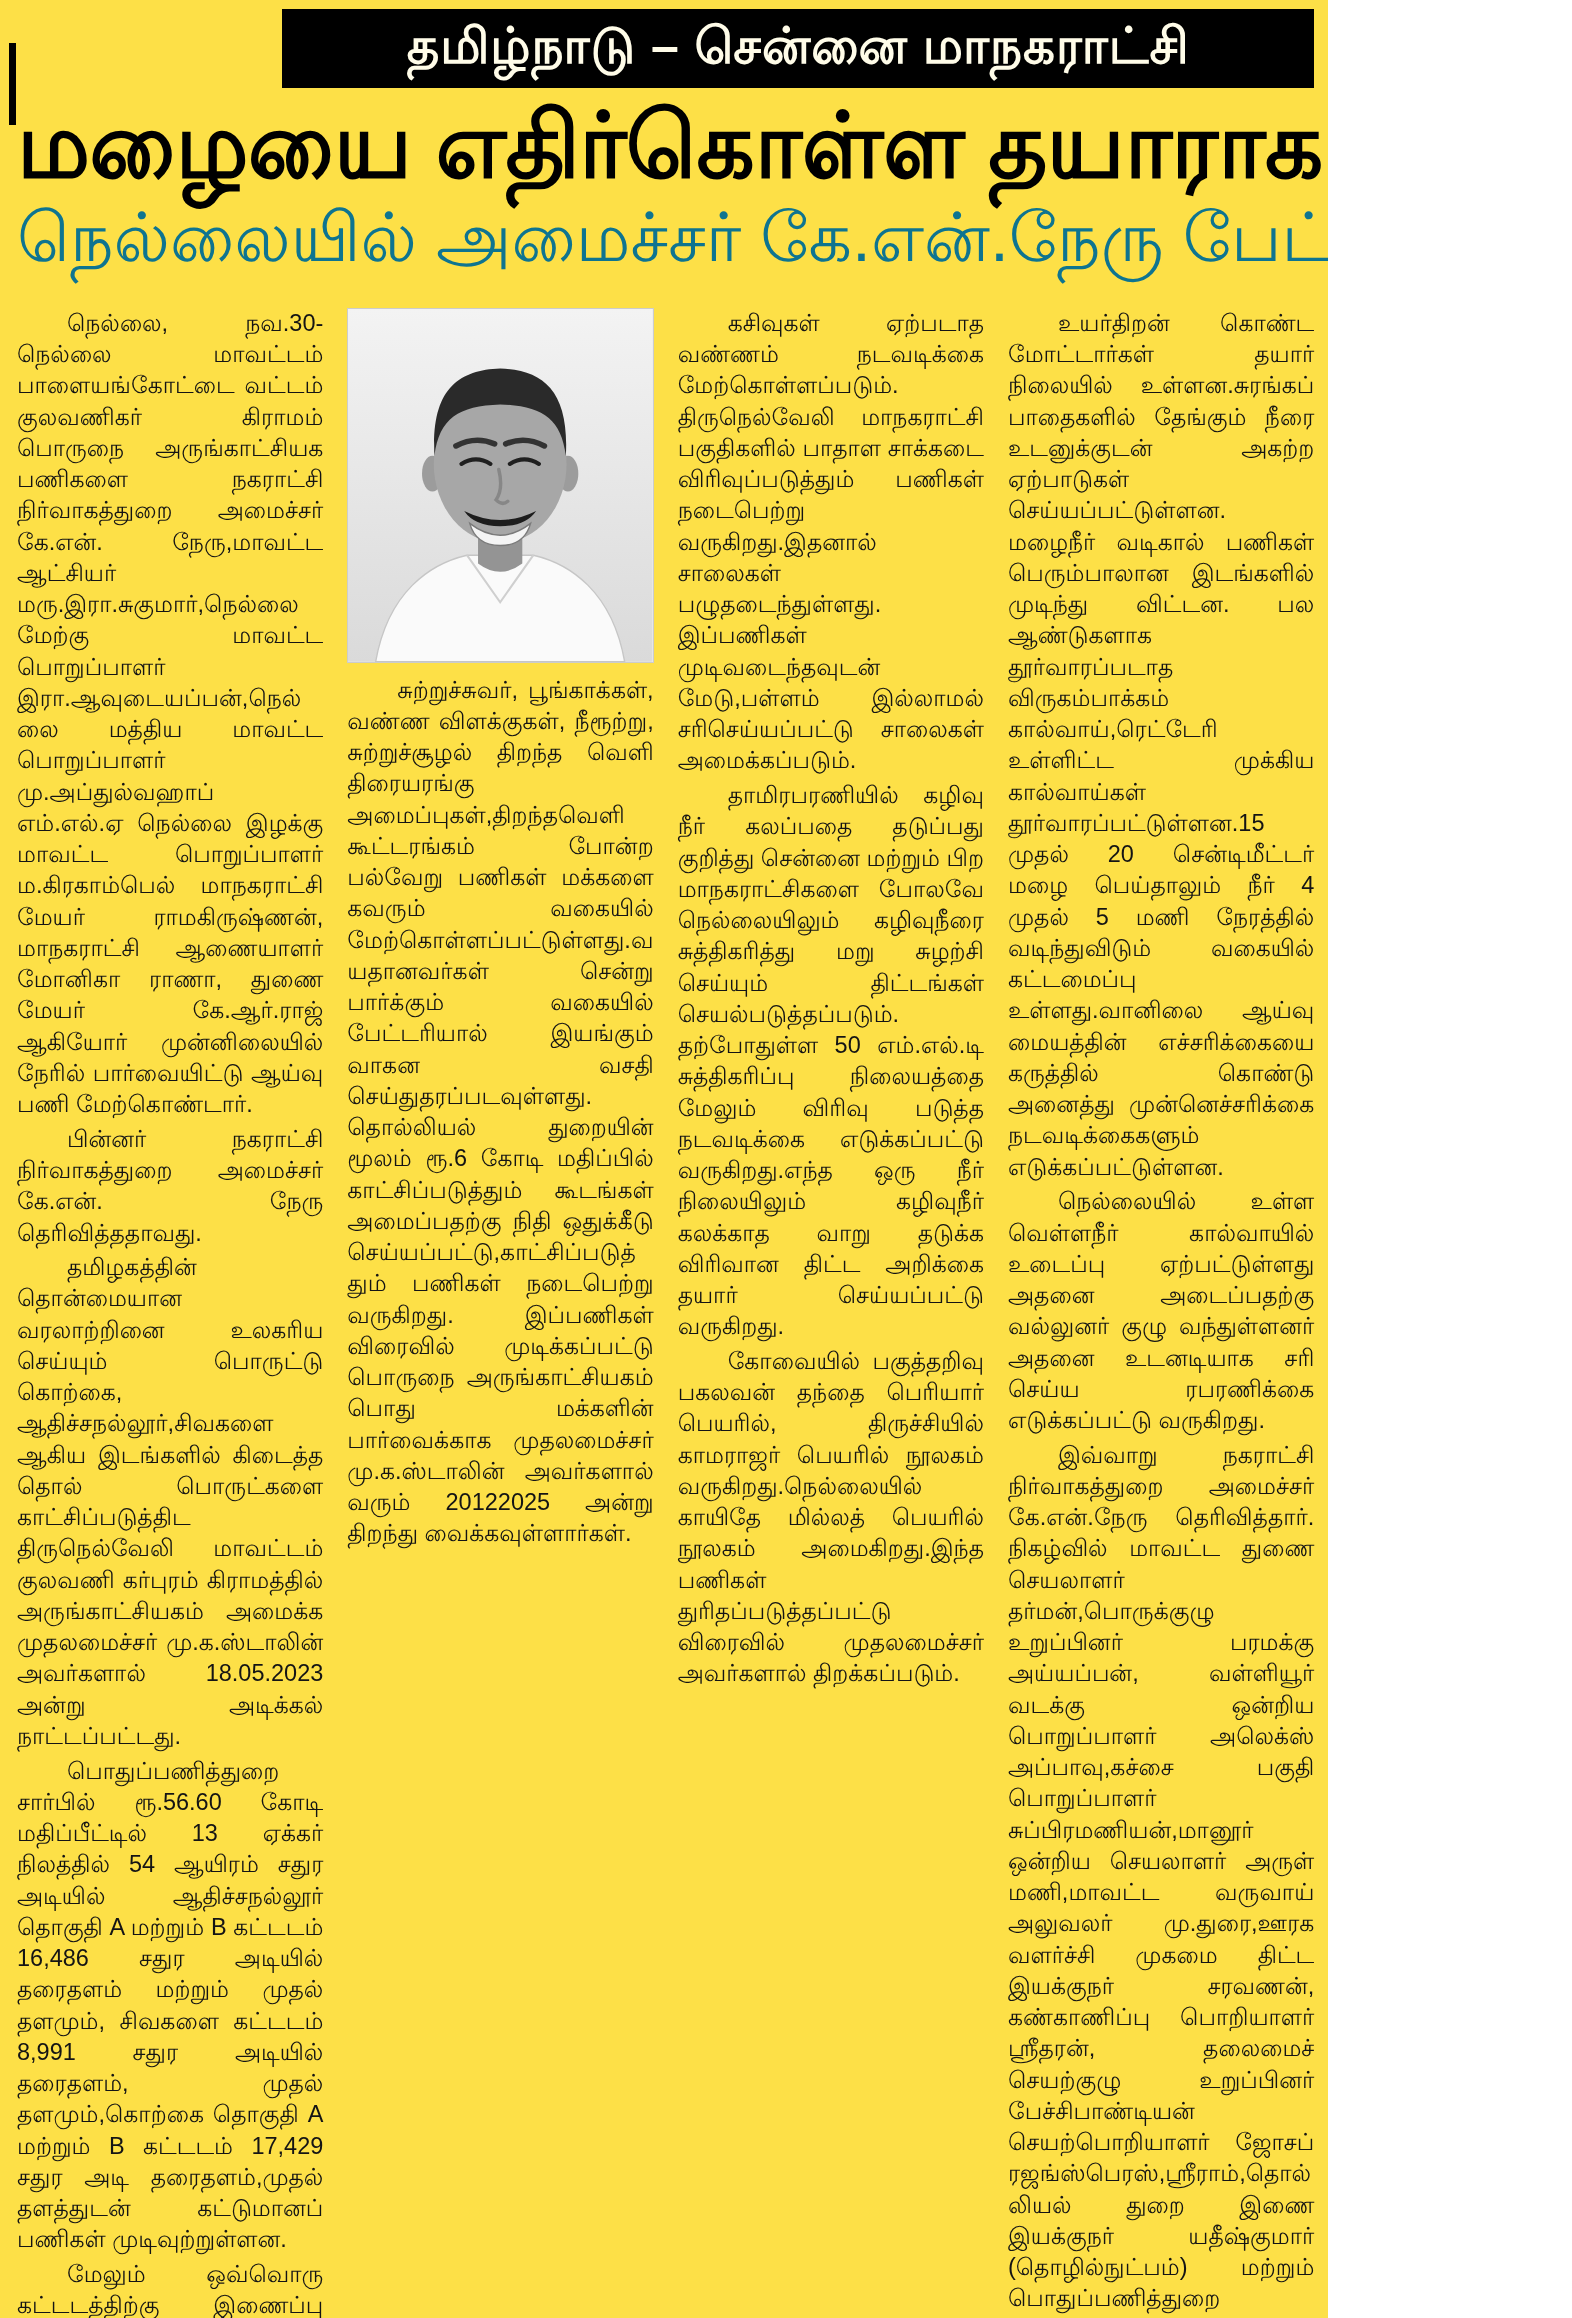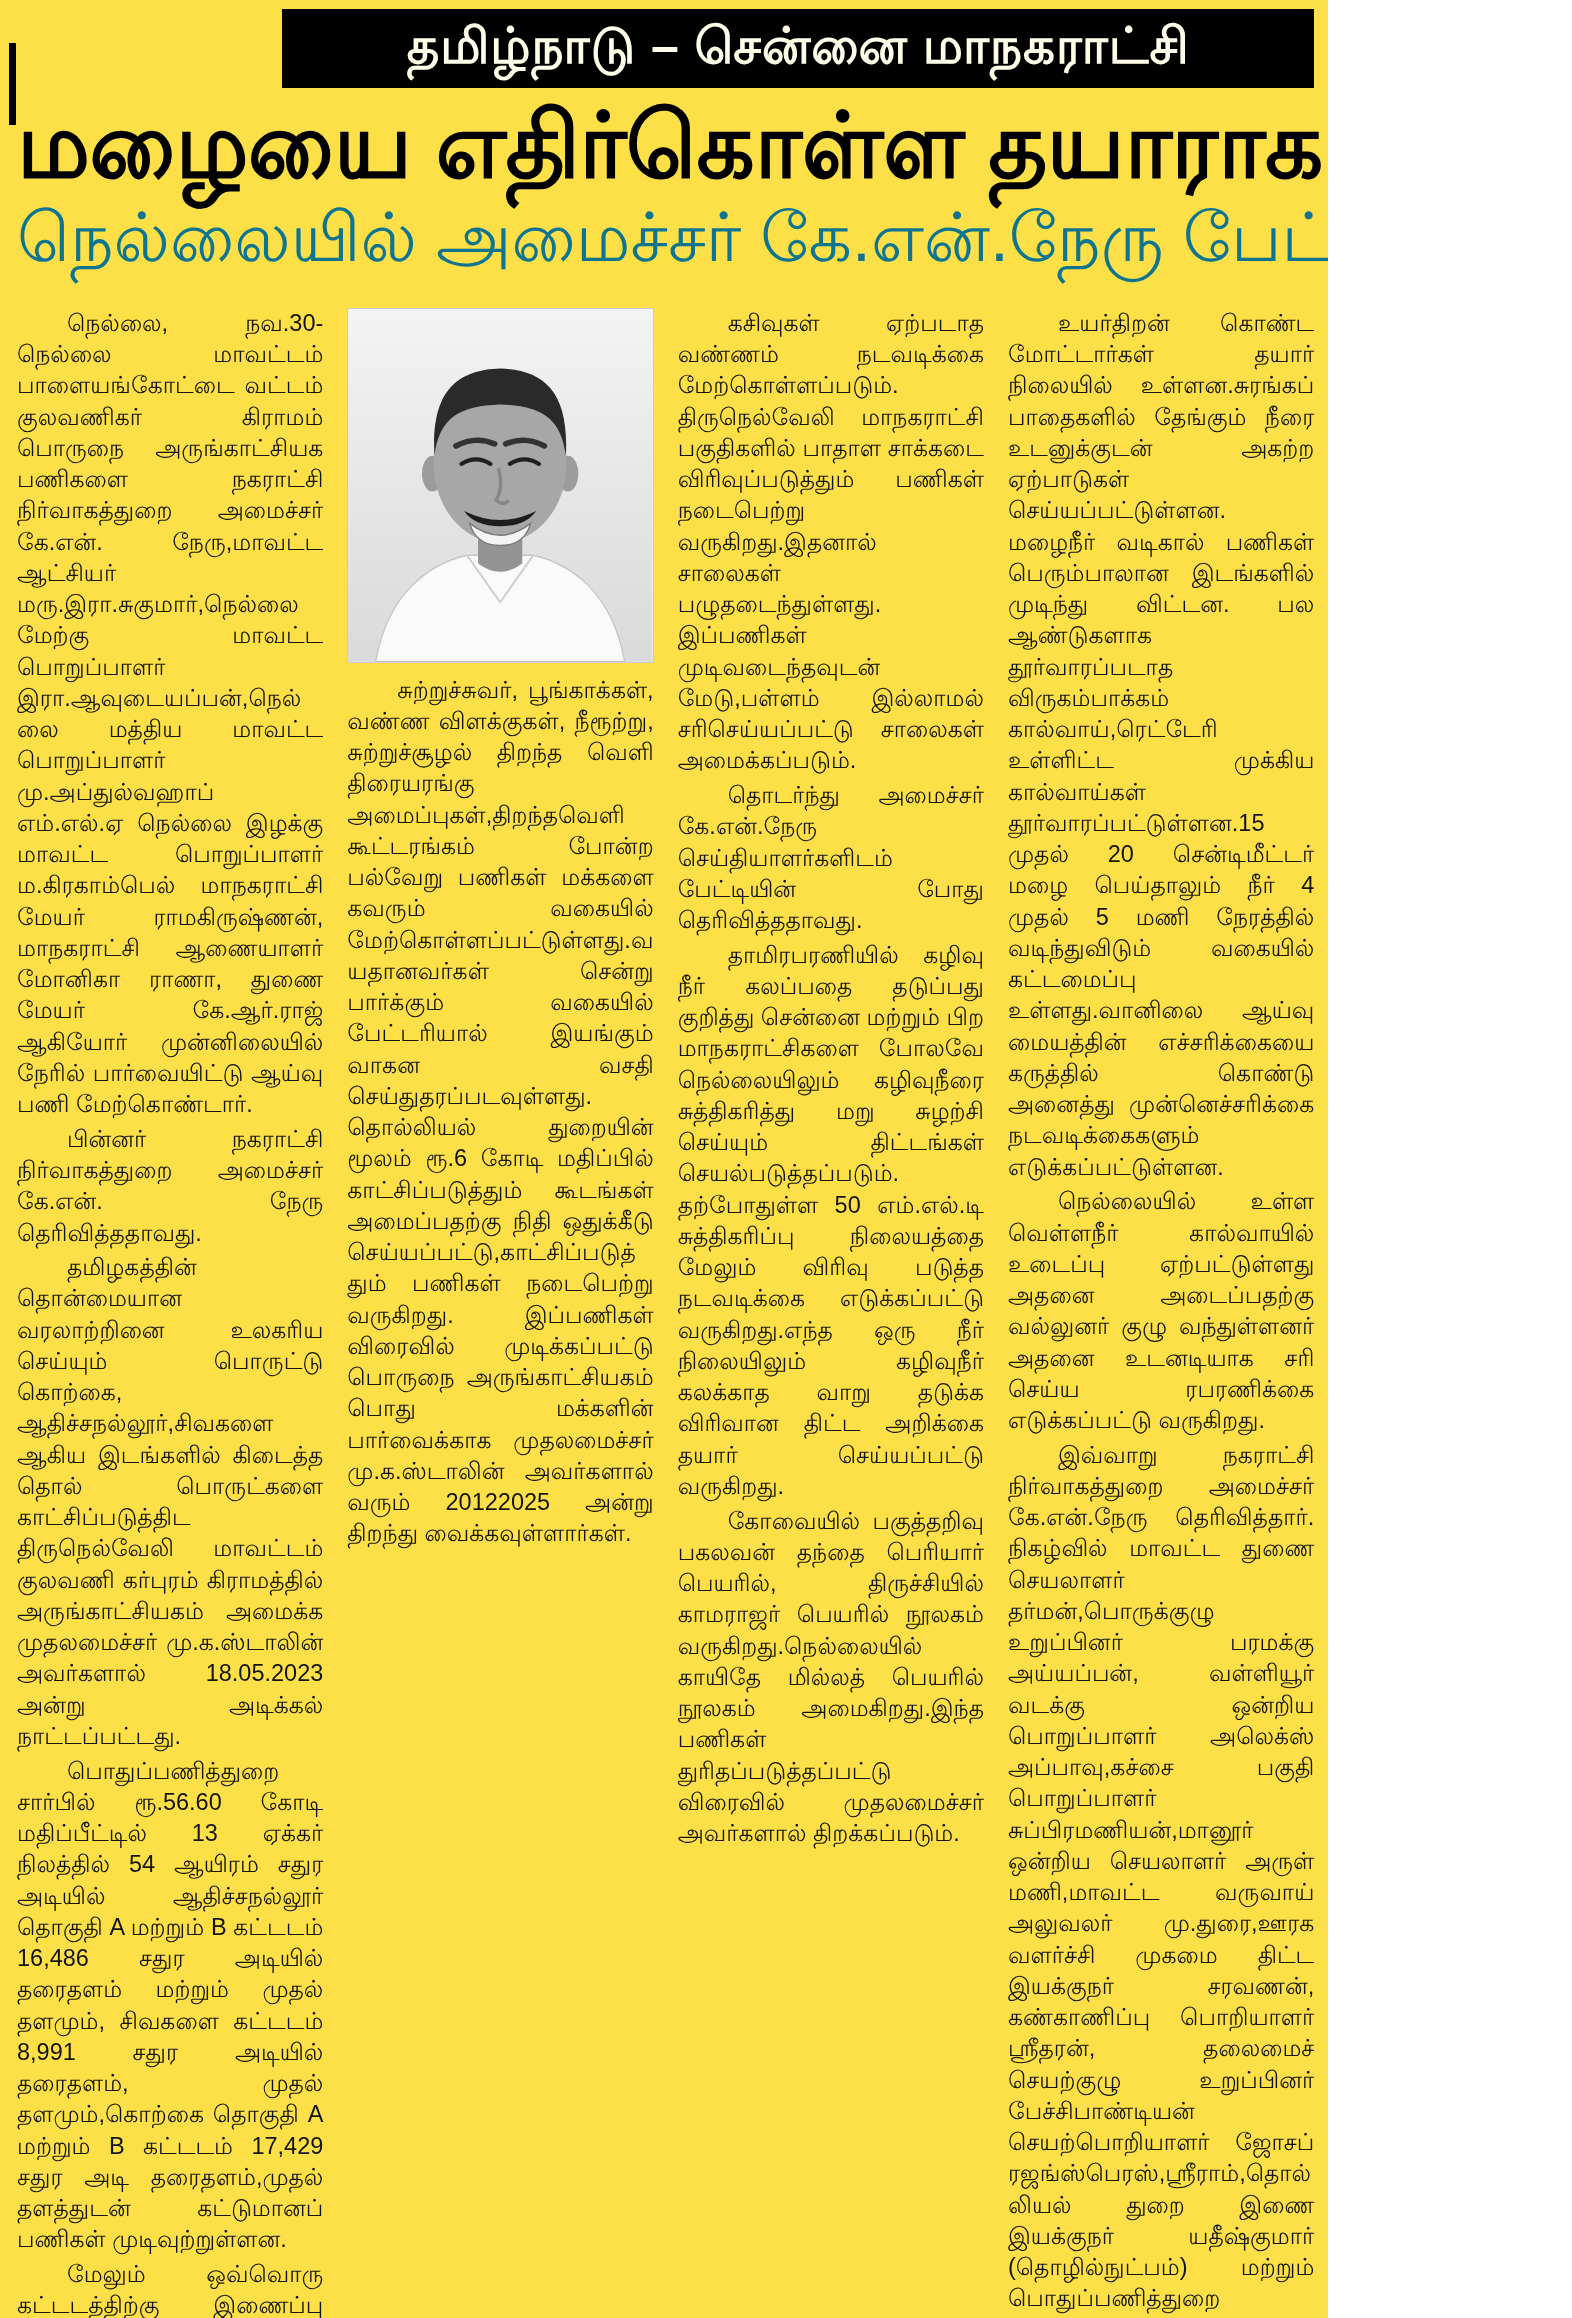--- a/index.html
+++ b/index.html
@@ -138,21 +138,20 @@
           <path d="M168 292 q52 26 104 0 q-15 22 -52 22 q-37 0 -52 -22 Z" fill="#1d1d1d"></path>
 
           <path d="M176 310 q44 34 88 0 q-9 32 -44 32 q-35 0 -44 -32 Z" fill="#f4f4f4" stroke="#7a7a7a" stroke-width="2"></path>
         </svg>
       </figure>
       <p>சுற்றுச்சுவர், பூங்காக்கள், வண்ண விளக்குகள், நீரூற்று, சுற்றுச்சூழல் திறந்த வெளி திரையரங்கு அமைப்புகள்,திறந்தவெளி கூட்டரங்கம் போன்ற பல்வேறு பணிகள் மக்களை கவரும் வகையில் மேற்கொள்ளப்பட்டுள்ளது.வயதானவர்கள் சென்று பார்க்கும் வகையில் பேட்டரியால் இயங்கும் வாகன வசதி செய்துதரப்படவுள்ளது. தொல்லியல் துறையின் மூலம் ரூ.6 கோடி மதிப்பில் காட்சிப்படுத்தும் கூடங்கள் அமைப்பதற்கு நிதி ஒதுக்கீடு செய்யப்பட்டு,காட்சிப்படுத்தும் பணிகள் நடைபெற்று வருகிறது. இப்பணிகள் விரைவில் முடிக்கப்பட்டு பொருநை அருங்காட்சியகம் பொது மக்களின் பார்வைக்காக முதலமைச்சர் மு.க.ஸ்டாலின் அவர்களால் வரும் 20122025 அன்று திறந்து வைக்கவுள்ளார்கள்.</p>
     </section>
 
     <section class="col">
       <p>கசிவுகள் ஏற்படாத வண்ணம் நடவடிக்கை மேற்கொள்ளப்படும். திருநெல்வேலி மாநகராட்சி பகுதிகளில் பாதாள சாக்கடை விரிவுப்படுத்தும் பணிகள் நடைபெற்று வருகிறது.இதனால் சாலைகள் பழுதடைந்துள்ளது. இப்பணிகள் முடிவடைந்தவுடன் மேடு,பள்ளம் இல்லாமல் சரிசெய்யப்பட்டு சாலைகள் அமைக்கப்படும்.</p>
-      <p>தொடர்ந்து அமைச்சர் கே.என்.நேரு செய்தியாளர்களிடம் பேட்டியின் போது தெரிவித்ததாவது.</p>
       <p>தாமிரபரணியில் கழிவு நீர் கலப்பதை தடுப்பது குறித்து சென்னை மற்றும் பிற மாநகராட்சிகளை போலவே நெல்லையிலும் கழிவுநீரை சுத்திகரித்து மறு சுழற்சி செய்யும் திட்டங்கள் செயல்படுத்தப்படும். தற்போதுள்ள 50 எம்.எல்.டி சுத்திகரிப்பு நிலையத்தை மேலும் விரிவு படுத்த நடவடிக்கை எடுக்கப்பட்டு வருகிறது.எந்த ஒரு நீர் நிலையிலும் கழிவுநீர் கலக்காத வாறு தடுக்க விரிவான திட்ட அறிக்கை தயார் செய்யப்பட்டு வருகிறது.</p>
       <p>கோவையில் பகுத்தறிவு பகலவன் தந்தை பெரியார் பெயரில், திருச்சியில் காமராஜர் பெயரில் நூலகம் வருகிறது.நெல்லையில் காயிதே மில்லத் பெயரில் நூலகம் அமைகிறது.இந்த பணிகள் துரிதப்படுத்தப்பட்டு விரைவில் முதலமைச்சர் அவர்களால் திறக்கப்படும்.</p>
     </section>
 
     <section class="col">
       <p>உயர்திறன் கொண்ட மோட்டார்கள் தயார் நிலையில் உள்ளன.சுரங்கப் பாதைகளில் தேங்கும் நீரை உடனுக்குடன் அகற்ற ஏற்பாடுகள் செய்யப்பட்டுள்ளன. மழைநீர் வடிகால் பணிகள் பெரும்பாலான இடங்களில் முடிந்து விட்டன. பல ஆண்டுகளாக தூர்வாரப்படாத விருகம்பாக்கம் கால்வாய்,ரெட்டேரி உள்ளிட்ட முக்கிய கால்வாய்கள் தூர்வாரப்பட்டுள்ளன.15 முதல் 20 சென்டிமீட்டர் மழை பெய்தாலும் நீர் 4 முதல் 5 மணி நேரத்தில் வடிந்துவிடும் வகையில் கட்டமைப்பு உள்ளது.வானிலை ஆய்வு மையத்தின் எச்சரிக்கையை கருத்தில் கொண்டு அனைத்து முன்னெச்சரிக்கை நடவடிக்கைகளும் எடுக்கப்பட்டுள்ளன.</p>
       <p>நெல்லையில் உள்ள வெள்ளநீர் கால்வாயில் உடைப்பு ஏற்பட்டுள்ளது அதனை அடைப்பதற்கு வல்லுனர் குழு வந்துள்ளனர் அதனை உடனடியாக சரி செய்ய ரபரணிக்கை எடுக்கப்பட்டு வருகிறது.</p>
       <p>இவ்வாறு நகராட்சி நிர்வாகத்துறை அமைச்சர் கே.என்.நேரு தெரிவித்தார். நிகழ்வில் மாவட்ட துணை செயலாளர் தர்மன்,பொருக்குழு உறுப்பினர் பரமக்கு அய்யப்பன், வள்ளியூர் வடக்கு ஒன்றிய பொறுப்பாளர் அலெக்ஸ் அப்பாவு,கச்சை பகுதி பொறுப்பாளர் சுப்பிரமணியன்,மானூர் ஒன்றிய செயலாளர் அருள் மணி,மாவட்ட வருவாய் அலுவலர் மு.துரை,ஊரக வளர்ச்சி முகமை திட்ட இயக்குநர் சரவணன், கண்காணிப்பு பொறியாளர் ஸ்ரீதரன், தலைமைச் செயற்குழு உறுப்பினர் பேச்சிபாண்டியன் செயற்பொறியாளர் ஜோசப் ரஜங்ஸ்பெரஸ்,ஸ்ரீராம்,தொல்லியல் துறை இணை இயக்குநர் யதீஷ்குமார் (தொழில்நுட்பம்) மற்றும் பொதுப்பணித்துறை அலுவலர்கள், துணை அதிகாரிகள் பலர் கலந்து கொண்டனர்.</p>
     </section>
 

